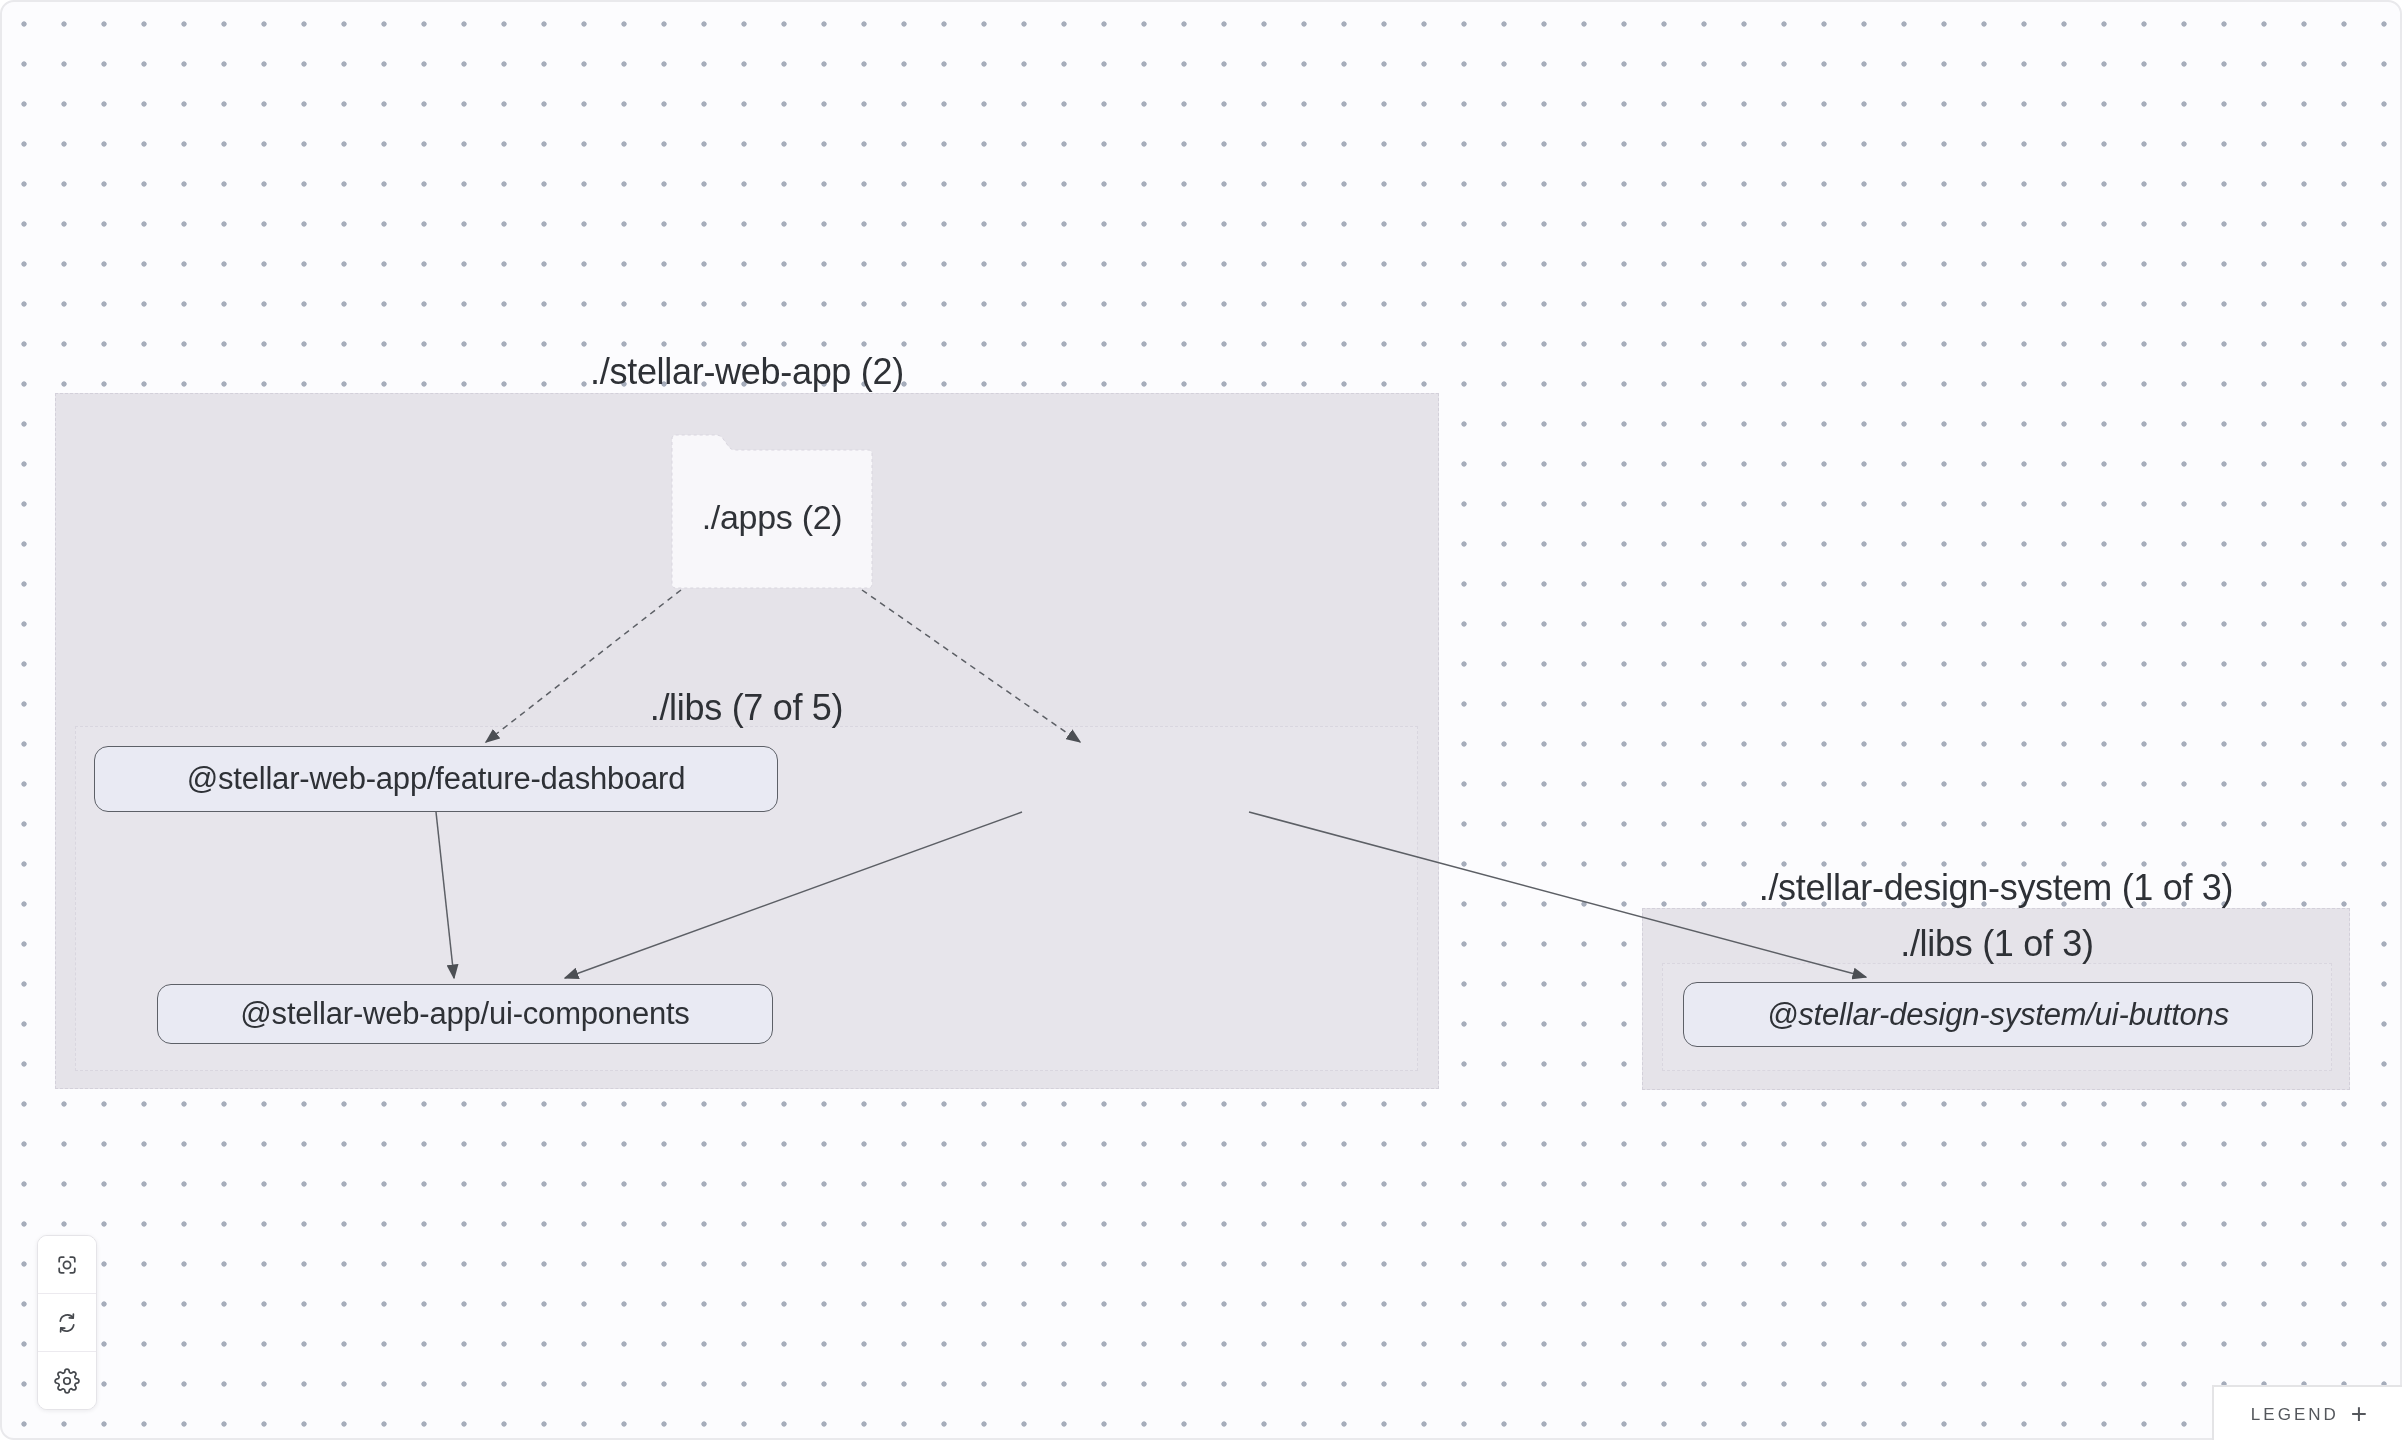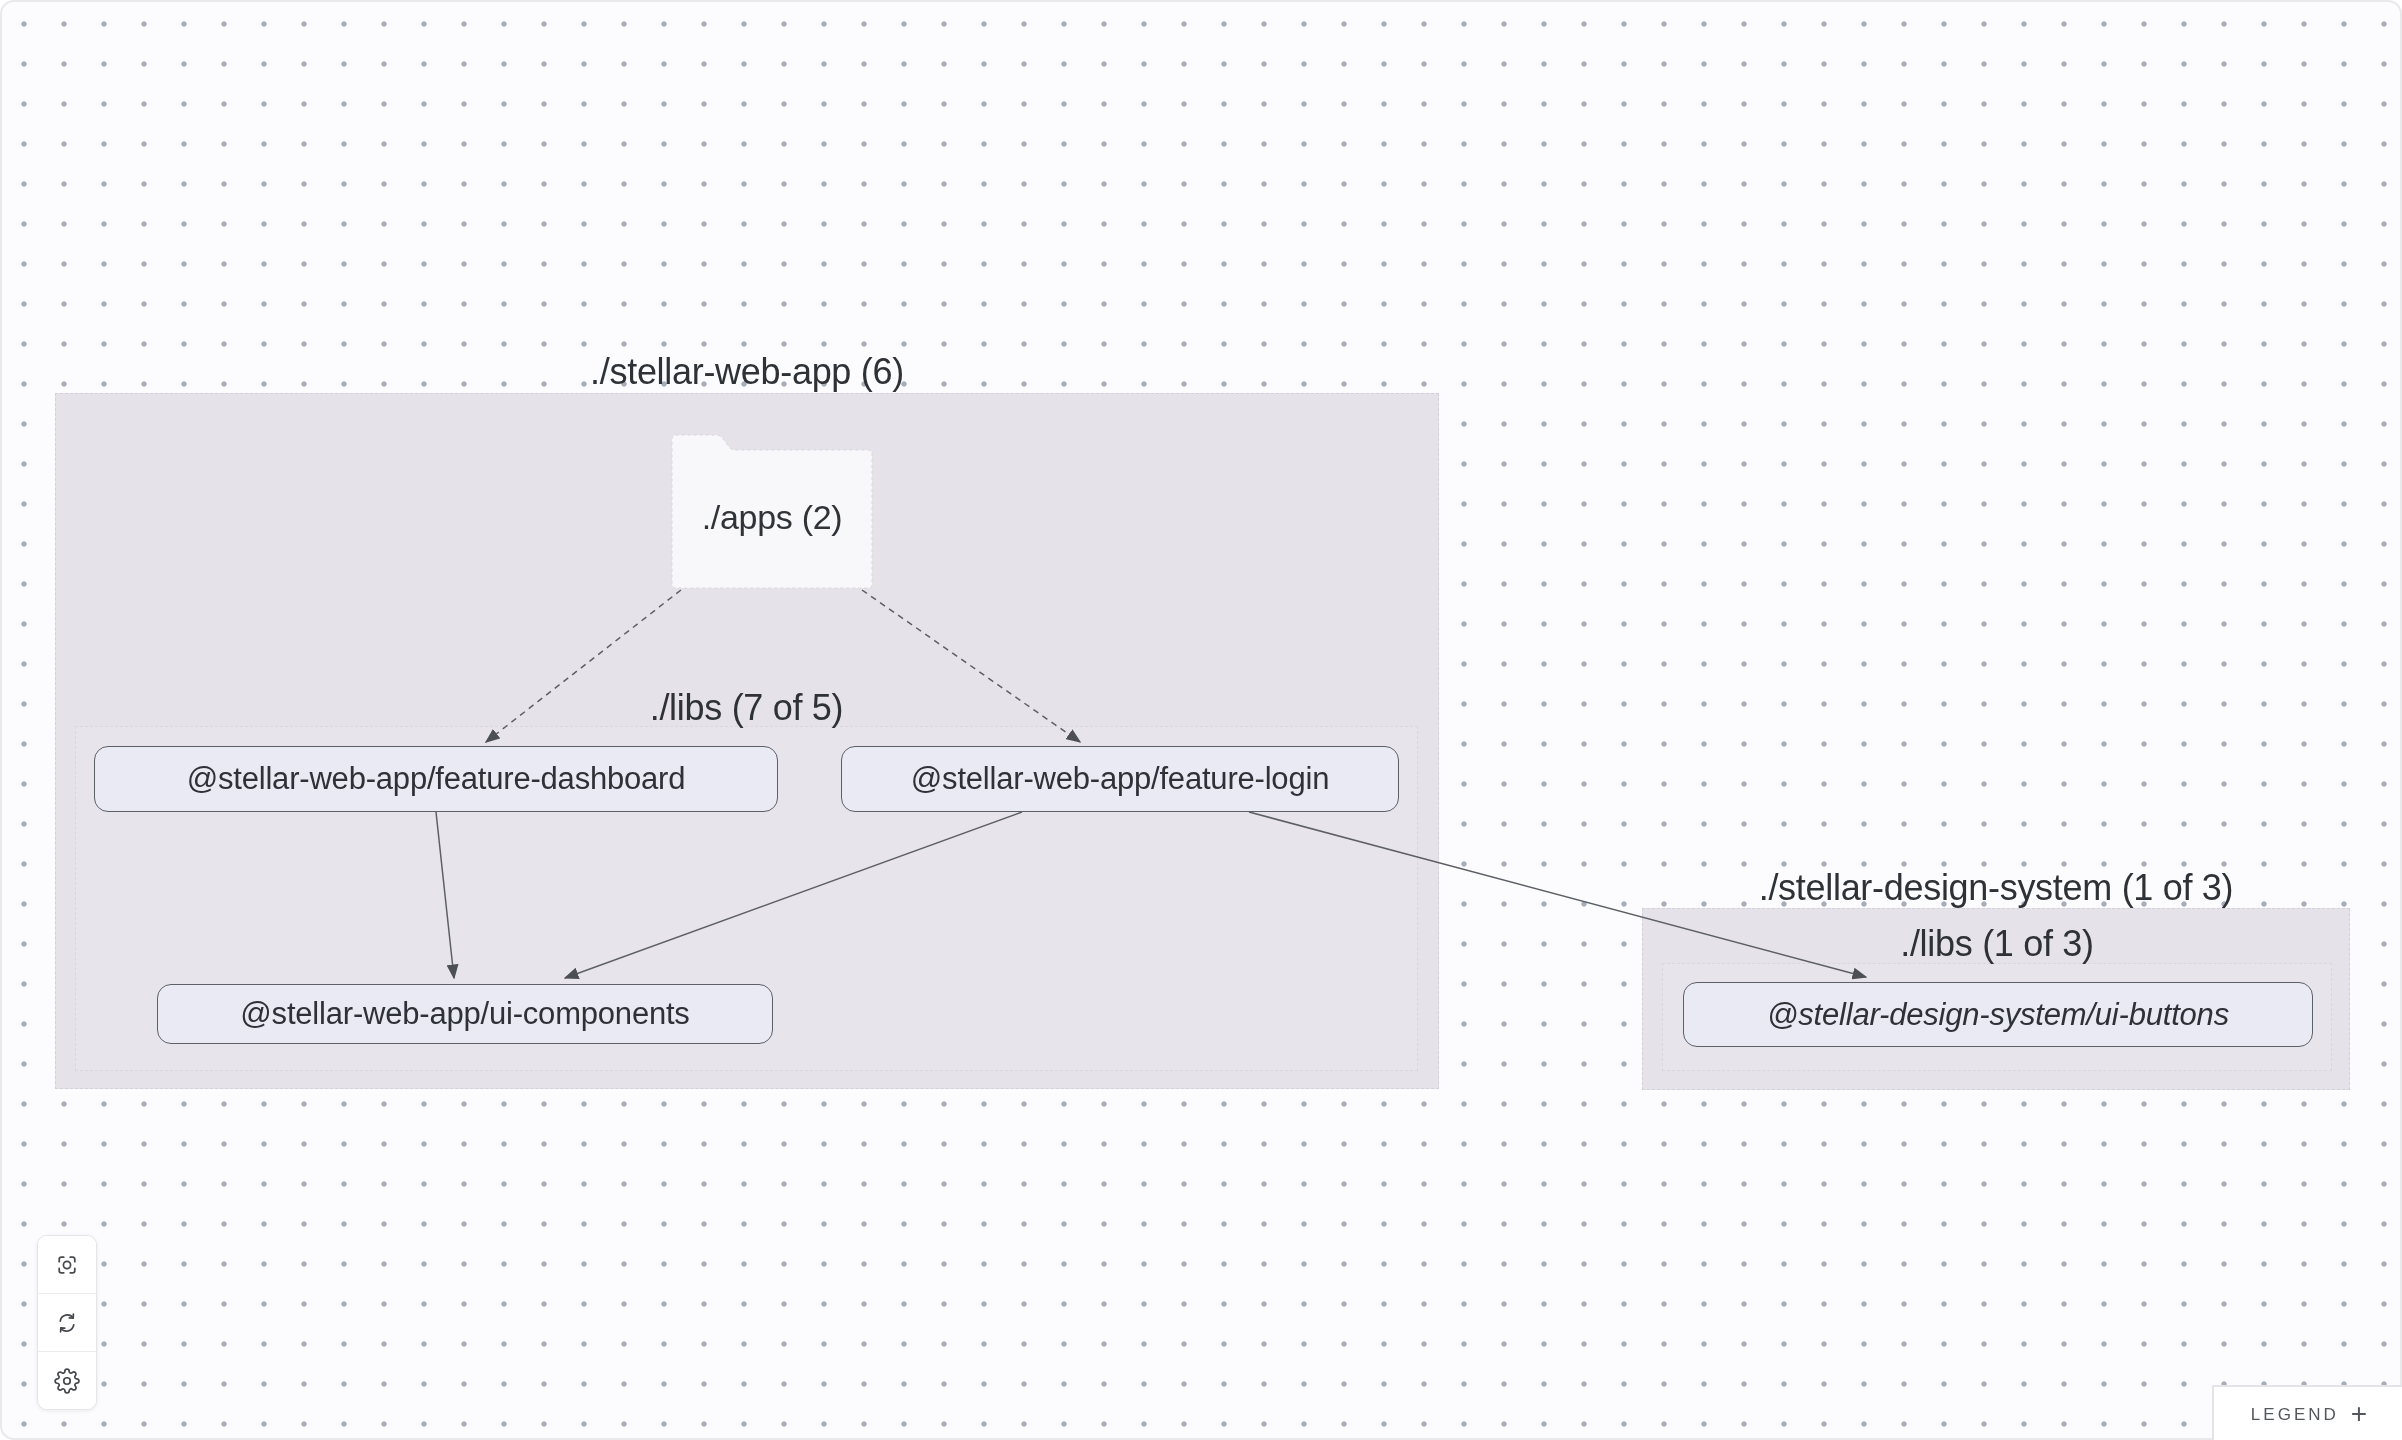--- a/index.html
+++ b/index.html
@@ -98,34 +98,33 @@
         <path d="M0,0 L10,4 L0,8 Z" fill="#4c4f54"></path>
       </marker>
     </defs>
     <line class="edge dashed" x1="679" y1="588" x2="484" y2="740" marker-end="url(#arrow)"></line>
     <line class="edge dashed" x1="860" y1="588" x2="1078" y2="740" marker-end="url(#arrow)"></line>
     <line class="edge" x1="434" y1="810" x2="452" y2="976" marker-end="url(#arrow)"></line>
     <line class="edge" x1="1020" y1="810" x2="563" y2="976" marker-end="url(#arrow)"></line>
     <line class="edge" x1="1247" y1="810" x2="1864" y2="975" marker-end="url(#arrow)"></line>
   </svg>
 
-  <div class="gtitle t1">./stellar-web-app (6)</div>
+  <div class="gtitle t1">./stellar-web-app (2)</div>
   <div class="gtitle t1-libs">./libs (7 of 5)</div>
   <div class="gtitle t2">./stellar-design-system (1 of 3)</div>
   <div class="gtitle t2-libs">./libs (1 of 3)</div>
 
   <div class="folder">
     <svg width="204" height="157" viewBox="0 0 204 157">
       <path d="M2,18 L2,6 Q2,2 6,2 L46,2 Q50,2 52.5,5 L59,14 Q61.5,17 65.5,17 L198,17 Q202,17 202,21 L202,151 Q202,155 198,155 L6,155 Q2,155 2,151 Z" fill="#f8f7fa" stroke="#d9d6df" stroke-width="1" stroke-dasharray="3 3"></path>
     </svg>
   </div>
   <div class="folder-label">./apps (2)</div>
 
   <div class="node n-dashboard">@stellar-web-app/feature-dashboard</div>
-  <div class="node n-login">@stellar-web-app/feature-login</div>
   <div class="node n-uicomponents">@stellar-web-app/ui-components</div>
   <div class="node n-uibuttons">@stellar-design-system/ui-buttons</div>
 
   <div class="toolbar">
     <button class="tbtn" aria-label="focus">
       <svg width="26" height="26" viewBox="0 0 24 24">
         <path d="M4.8 9 V6.8 Q4.8 4.8 6.8 4.8 H9"></path>
         <path d="M15 4.8 H17.2 Q19.2 4.8 19.2 6.8 V9"></path>
         <path d="M19.2 15 V17.2 Q19.2 19.2 17.2 19.2 H15"></path>
         <path d="M9 19.2 H6.8 Q4.8 19.2 4.8 17.2 V15"></path>

